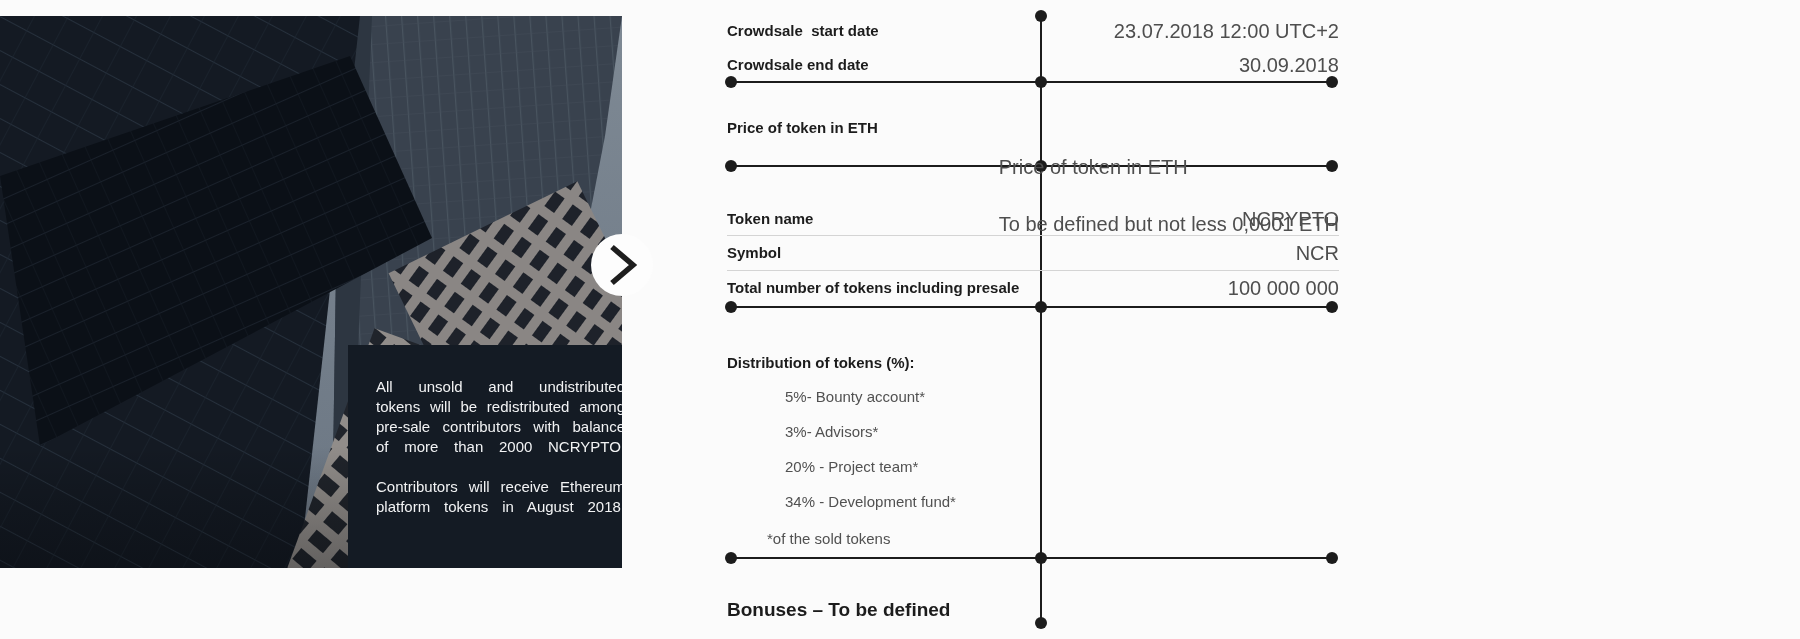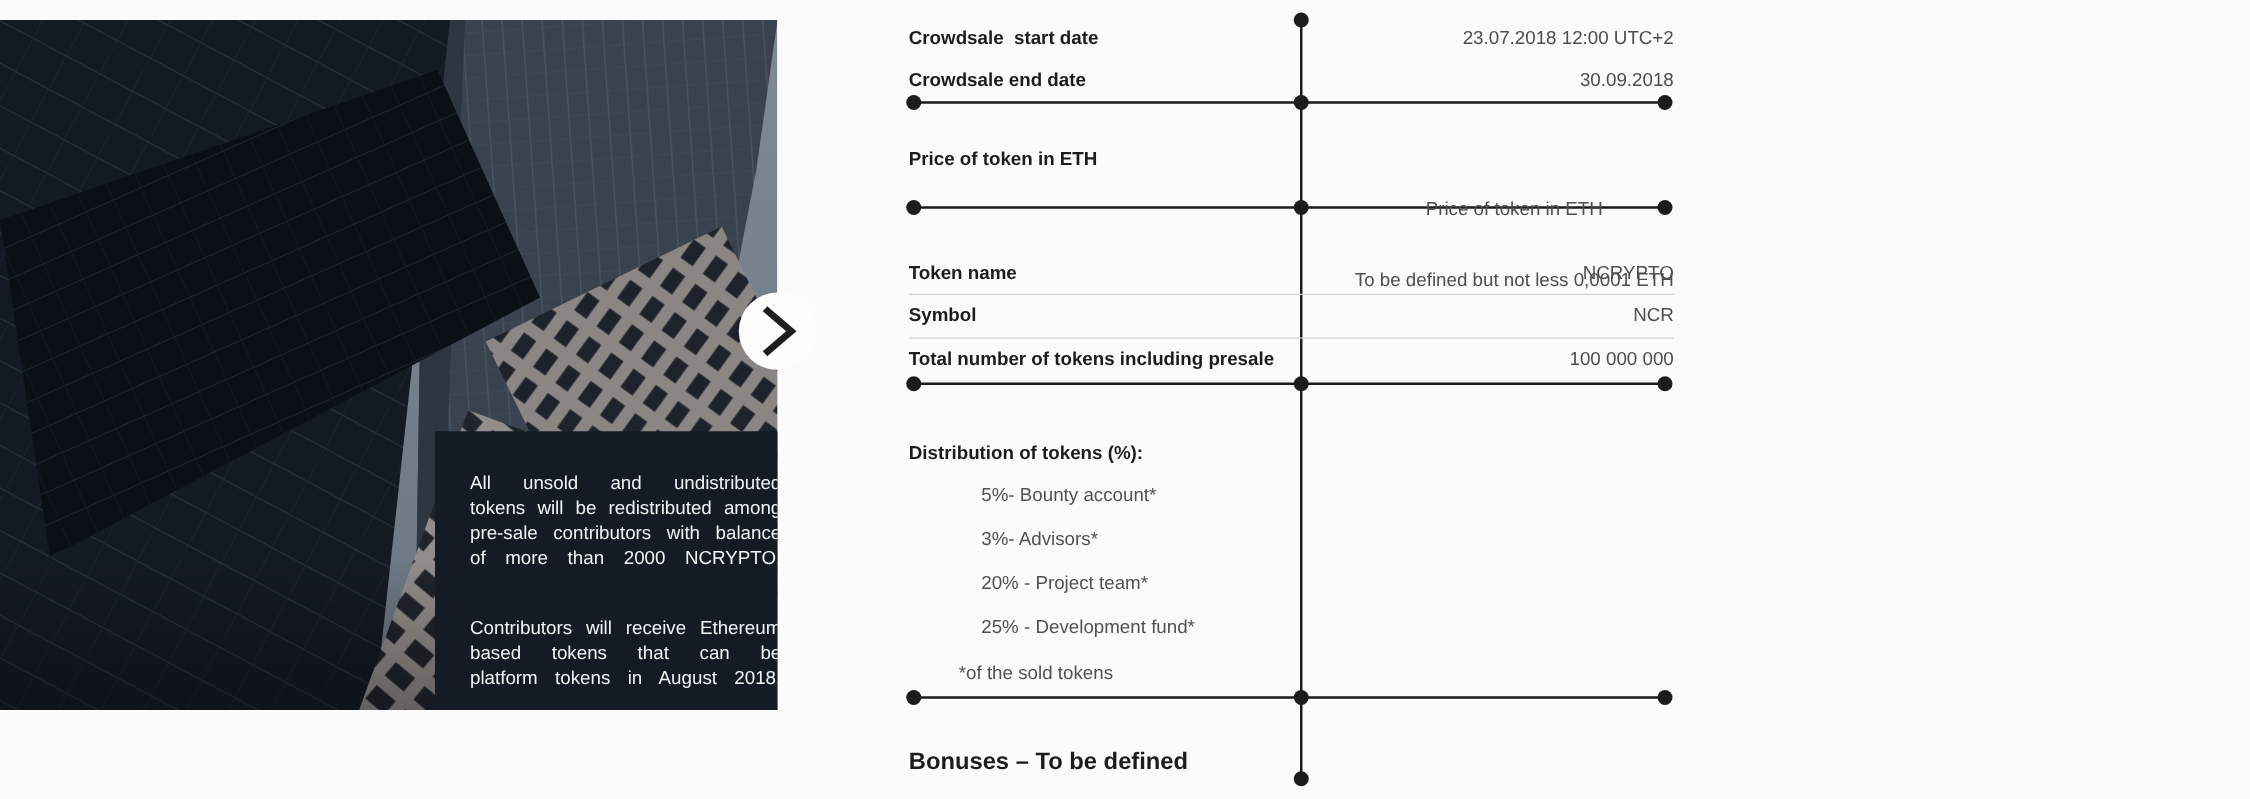--- a/index.html
+++ b/index.html
@@ -15,35 +15,35 @@
   
   .photo{position:absolute;left:0;top:16px;width:622px;height:552px;overflow:hidden;}
   .photo svg{display:block;}
 
   .quote-box{
     position:absolute;left:348px;top:329px;width:305px;height:256px;
     background:var(--quote-bg);color:var(--quote-text);
     padding:32px 28px 44px 28px;font-size:15px;line-height:20px;
   }
   .jline{text-align:justify;text-align-last:justify;white-space:nowrap;overflow:hidden;}
-  .jpara2{margin-top:36px;}
+  .jpara2{margin-top:20px;}
 
   .next-btn{
     position:absolute;left:591px;top:234px;width:62px;height:62px;border-radius:50%;
     background:#fdfdfd;border:none;cursor:pointer;display:flex;align-items:center;justify-content:center;
   }
 
   
   .timeline-vline{position:absolute;left:1040px;top:16px;width:2px;height:607px;background:var(--ink);}
   .timeline-hline{position:absolute;left:731px;width:601px;height:2px;background:var(--ink);}
   .dot{position:absolute;width:12px;height:12px;border-radius:50%;background:var(--ink);}
 
   .details{position:absolute;left:727px;top:16px;width:612px;height:639px;}
   .lbl{position:absolute;left:0;font-size:15px;font-weight:600;color:var(--ink);line-height:22px;white-space:pre;}
-  .val{position:absolute;right:0;text-align:center;font-size:15px;color:var(--value-gray);line-height:22px;white-space:pre;}
+  .val{position:absolute;right:0;text-align:left;font-size:20px;color:var(--value-gray);line-height:22px;white-space:pre;}
   .val2{line-height:19px;}
   .sep{position:absolute;left:0;width:612px;height:1px;background:var(--separator);}
   .dist-list{position:absolute;left:40px;top:370px;}
   .dist-item{height:22px;line-height:22px;margin-bottom:13px;font-size:15px;color:var(--muted-gray);margin-left:18px;}
   .footnote{position:absolute;left:40px;top:512px;font-size:15px;color:var(--muted-gray);line-height:22px;}
   .bonuses{position:absolute;left:0;top:581px;font-size:19px;font-weight:600;color:var(--ink);line-height:26px;text-align:center;}
 </style>
 </head>
 <body>
 
@@ -106,21 +106,20 @@
 
     <div class="quote-box">
       <div class="jpara1">
           <div class="jline">All unsold and undistributed</div>
           <div class="jline">tokens will be redistributed among</div>
           <div class="jline">pre-sale contributors with balance</div>
           <div class="jline">of more than 2000 NCRYPTO.</div>
         </div>
       <div class="jpara2">
           <div class="jline">Contributors will receive Ethereum</div>
-          <div class="jline">based tokens that can be</div>
           <div class="jline">platform tokens in August 2018.</div>
         </div>
     </div>
   </div>
 
   <button class="next-btn">
     <svg width="34" height="48" viewBox="0 0 34 48">
       <polyline points="7,6 28,24 7,42" fill="none" stroke="#1e1e1e" stroke-width="5.5"></polyline>
     </svg>
   </button>
@@ -170,20 +169,20 @@
 
     <div class="lbl" style="top:261px">Total number of tokens including presale</div>
     <div class="val" style="top:261px">100 000 000</div>
 
     <div class="lbl" style="top:336px">Distribution of tokens (%):</div>
 
     <div class="dist-list">
         <div class="dist-item">5%- Bounty account*</div>
         <div class="dist-item">3%- Advisors*</div>
         <div class="dist-item">20% - Project team*</div>
-        <div class="dist-item">25% - Development fund*</div>
+        <div class="dist-item">34% - Development fund*</div>
       </div>
 
     <div class="footnote">*of the sold tokens</div>
 
     <div class="bonuses">Bonuses – To be defined</div>
   </div>
 </div>
 
 </body></html>

